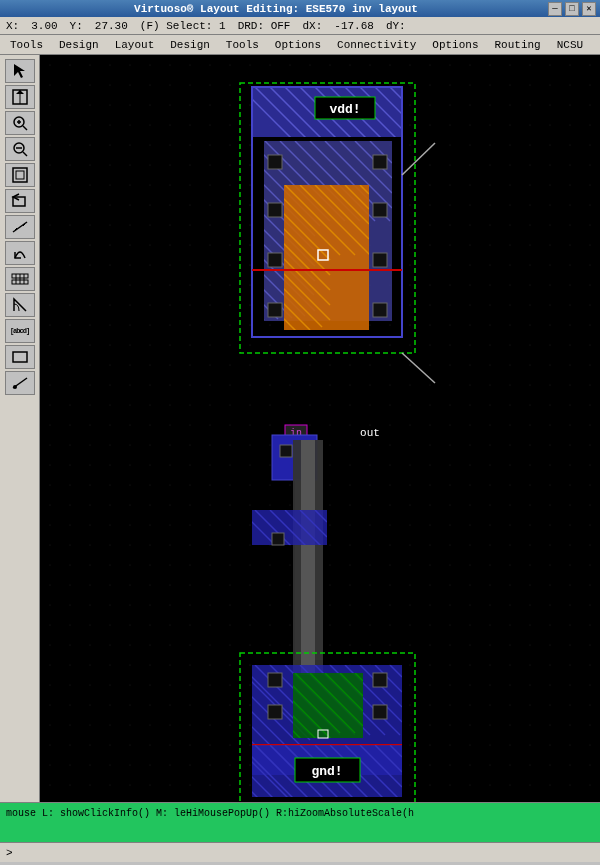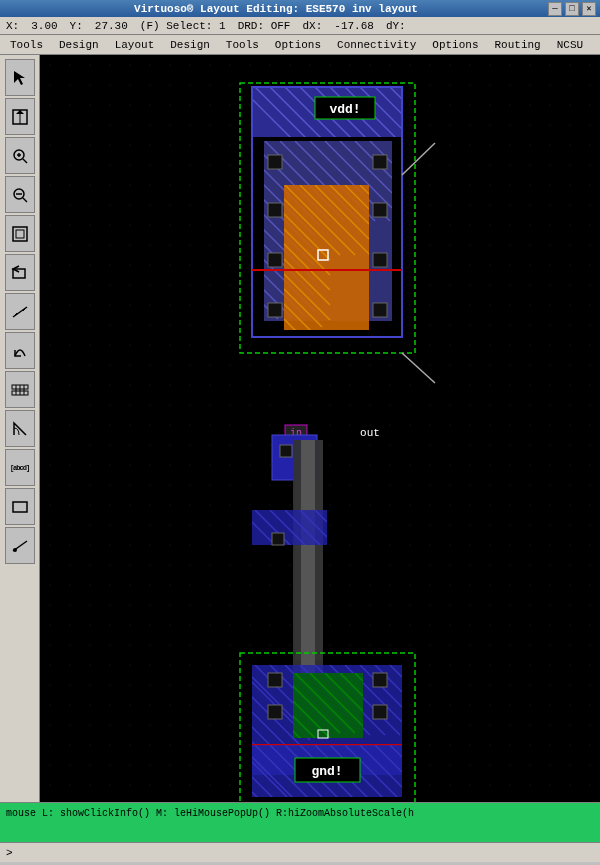--- a/index.html
+++ b/index.html
@@ -75,21 +75,21 @@
       background: #d4d0c8;
       border-right: 1px solid #808080;
       display: flex;
       flex-direction: column;
       align-items: center;
       padding: 4px 0;
       gap: 2px;
       overflow: hidden;
     }
     .tool-btn {
-      width: 30px; height: 37px;
+      width: 30px; height: 24px;
       background: #c0c0c0;
       border: 1px solid #808080;
       display: flex; align-items: center; justify-content: center;
       cursor: pointer;
       font-size: 14px;
     }
 
     
     #canvas-area {
       flex: 1;

